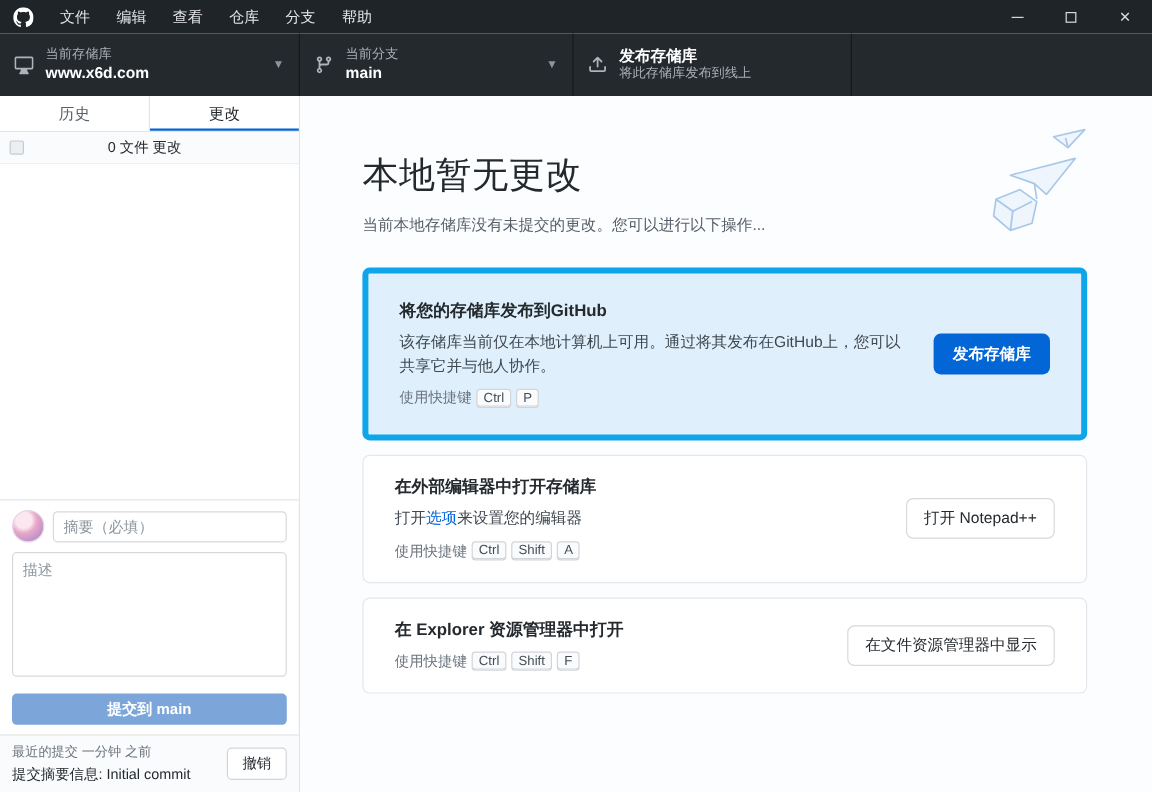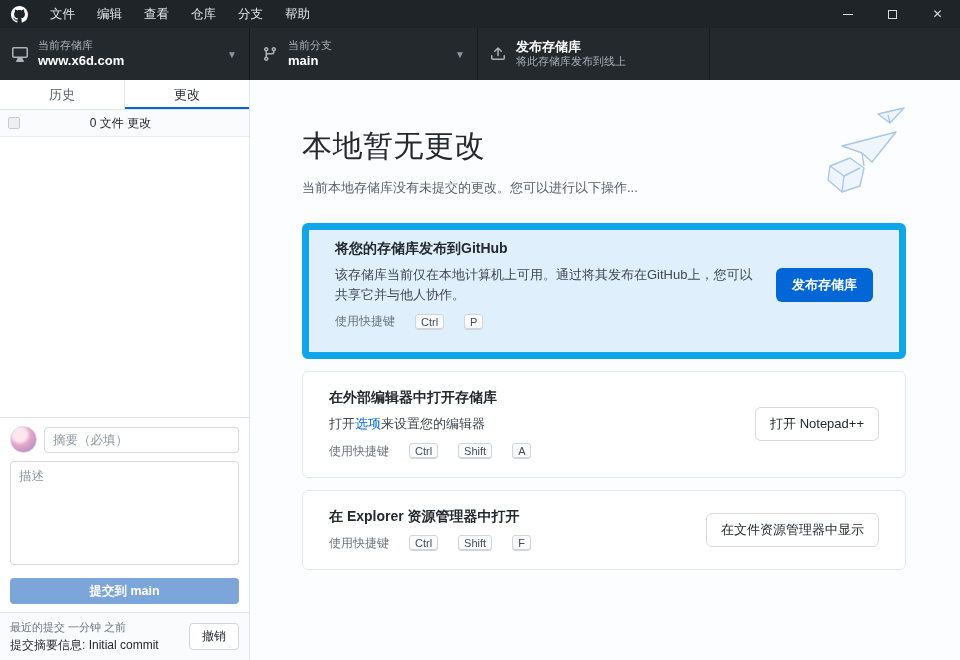--- a/index.html
+++ b/index.html
@@ -69,26 +69,26 @@
               font-family:inherit; color:#24292e; cursor:default; }
 
   
   .main { flex:1; background:#fcfdfe; position:relative; padding:46px 54px 0 52px; overflow:hidden; }
   .blank-title { font-size:30px; font-weight:300; color:#24292e; letter-spacing:0.5px; }
   .blank-sub { font-size:13px; color:#57606a; margin-top:12px; }
   .illustration { position:absolute; top:26px; right:48px; }
 
   .cards { margin-top:26px; width:604px; display:flex; flex-direction:column; gap:12px; }
   .card { border-radius:6px; padding:17px 26px; display:flex; align-items:center; gap:18px; background:#fff; border:1px solid #e4e7eb; }
-  .card.highlight { background:#dff0fc; border:7px solid #0ea5e9; padding-top:10px; padding-bottom:22px; }
+  .card.highlight { background:#dff0fc; border:5px solid #0ea5e9; padding-top:22px; padding-bottom:22px; }
   .card-body { flex:1; min-width:0; }
   .card-title { font-size:14px; font-weight:700; color:#24292e; }
   .card-desc { font-size:13px; color:#3f474f; margin-top:7px; line-height:1.5; max-width:450px; }
   .card-desc a { color:#0366d6; text-decoration:none; }
-  .shortcut-row { margin-top:9px; display:flex; align-items:center; gap:20px; font-size:12px; color:#6a737d; }
+  .shortcut-row { margin-top:9px; display:flex; align-items:center; gap:4px; font-size:12px; color:#6a737d; }
   kbd { display:inline-flex; align-items:center; justify-content:center; min-width:18px; padding:1px 5px; font-size:11px;
         font-family:inherit; color:#444d56; background:#fafbfc; border:1px solid #d1d5da; border-radius:3px;
         box-shadow:inset 0 -1px 0 #d1d5da; }
   .btn-primary { background:#0366d6; color:#fff; border:none; border-radius:6px; padding:8px 16px; font-size:13px;
                  font-weight:600; font-family:inherit; white-space:nowrap; cursor:default; }
   .btn-secondary { background:#fff; color:#24292e; border:1px solid #d6d9dd; border-radius:6px; padding:7px 14px;
                    font-size:13px; font-family:inherit; white-space:nowrap; cursor:default; }
 </style>
 </head>
 <body>

